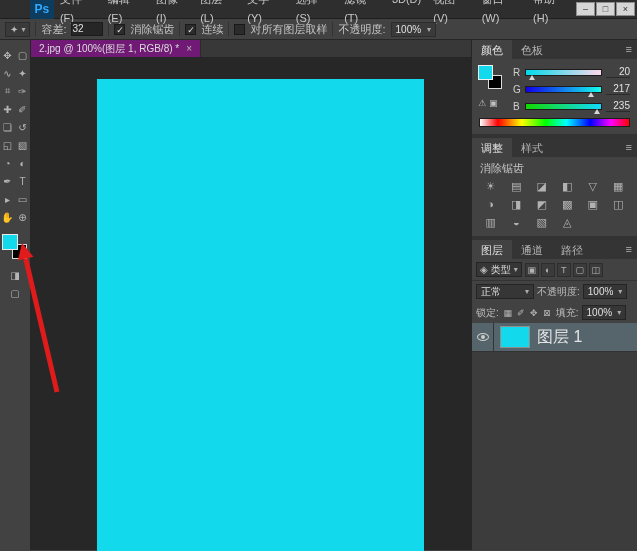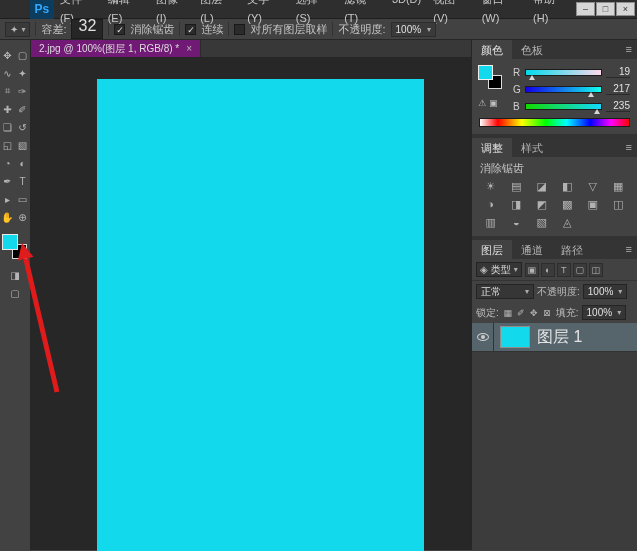--- a/index.html
+++ b/index.html
@@ -19,22 +19,22 @@
     color:#333; font-size:9px; line-height:12px; text-align:center; }
 
   
   .optionsbar { height:21px; background:#424242; border-bottom:1px solid #272727;
     display:flex; align-items:center; gap:5px; padding:0 5px; font-size:11px; }
   .tool-preset { display:flex; align-items:center; gap:3px; padding:1px 4px;
     background:#3a3a3a; border:1px solid #2c2c2c; }
   .glyph { color:#b9b9b9; font-size:10px; }
   .opt-sep { width:1px; height:14px; background:#323232; }
   .opt-label { color:#c4c4c4; }
-  .opt-input { width:32px; height:20px; background:#262626; border:1px solid #1b1b1b;
-    color:#e0e0e0; font-size:16px; text-align:center; line-height:12px; }
+  .opt-input { width:32px; height:14px; background:#262626; border:1px solid #1b1b1b;
+    color:#e0e0e0; font-size:10px; line-height:12px; }
   .checkbox { width:11px; height:11px; background:#2b2b2b; border:1px solid #191919;
     color:#e2e2e2; font-size:9px; line-height:10px; text-align:center; display:inline-block; }
   .opt-select { display:flex; align-items:center; gap:6px; background:#3a3a3a;
     border:1px solid #2c2c2c; height:15px; padding:0 4px; font-size:10px; color:#e0e0e0; }
   .chev { font-size:8px; color:#aaa; }
 
   
   .main { display:flex; height:510px; }
 
   
@@ -256,21 +256,21 @@
               <span>⚠</span>
               <span>▣</span>
             </div>
           </div>
           <div class="sliders">
             <div class="srow">
               <span class="ch-label">R</span>
               <span class="track r">
                   <span class="thumbtri" style="left:4%"></span>
                 </span>
-              <span class="ch-val">19</span>
+              <span class="ch-val">20</span>
             </div>
             <div class="srow">
               <span class="ch-label">G</span>
               <span class="track g">
                   <span class="thumbtri" style="left:82%"></span>
                 </span>
               <span class="ch-val">217</span>
             </div>
             <div class="srow">
               <span class="ch-label">B</span>

